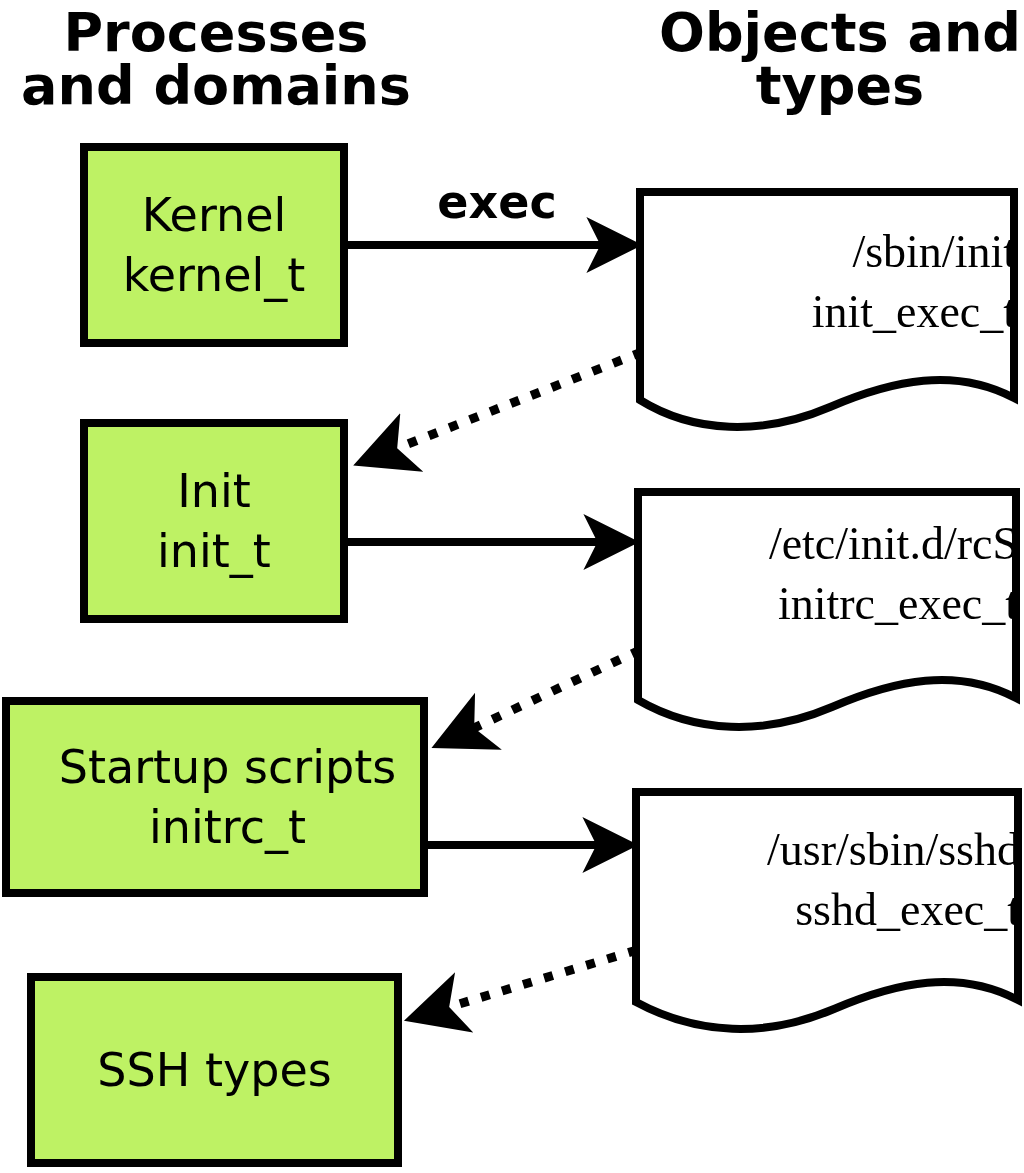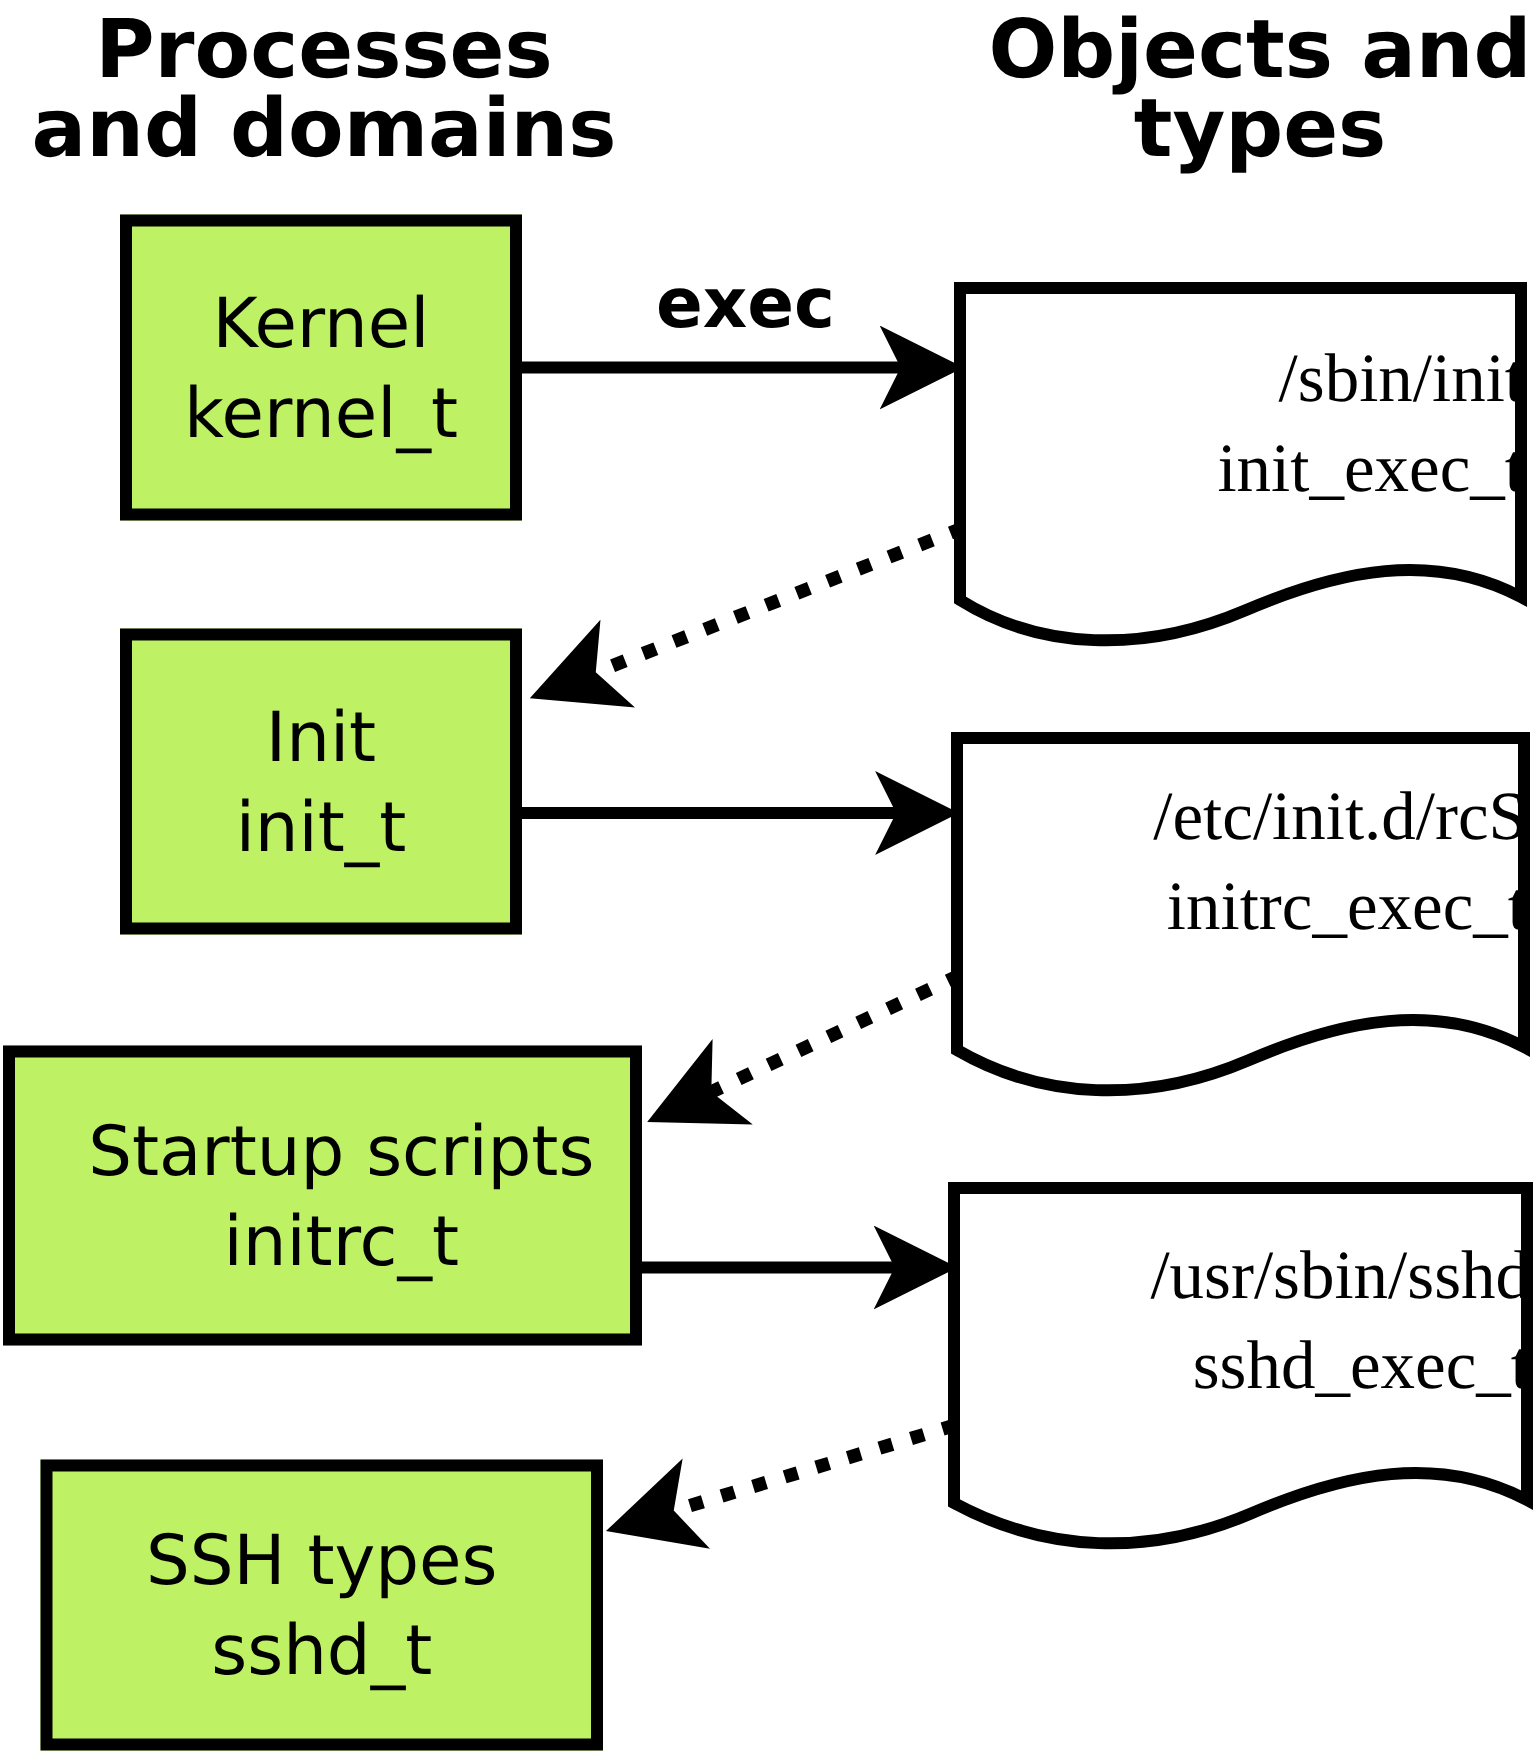--- a/index.html
+++ b/index.html
@@ -96,21 +96,20 @@
   <div class="pbox" style="left:80px; top:419px; width:268px; height:204px;">
     <div>Init</div>
     <div>init_t</div>
   </div>
   <div class="pbox" style="left:2px; top:697px; width:426px; height:200px;padding-left:25px;">
     <div>Startup scripts</div>
     <div>initrc_t</div>
   </div>
   <div class="pbox" style="left:27px; top:973px; width:375px; height:194px;">
     <div>SSH types</div>
-    <div>sshd_t</div>
   </div>
 
   <div class="doclabel" style="left:640px; top:222px; width:376px;">
     <div>/sbin/init</div>
     <div>init_exec_t</div>
   </div>
   <div class="doclabel" style="left:638px; top:504px; width:380px;margin-top:10px;">
     <div>/etc/init.d/rcS</div>
     <div>initrc_exec_t</div>
   </div>

